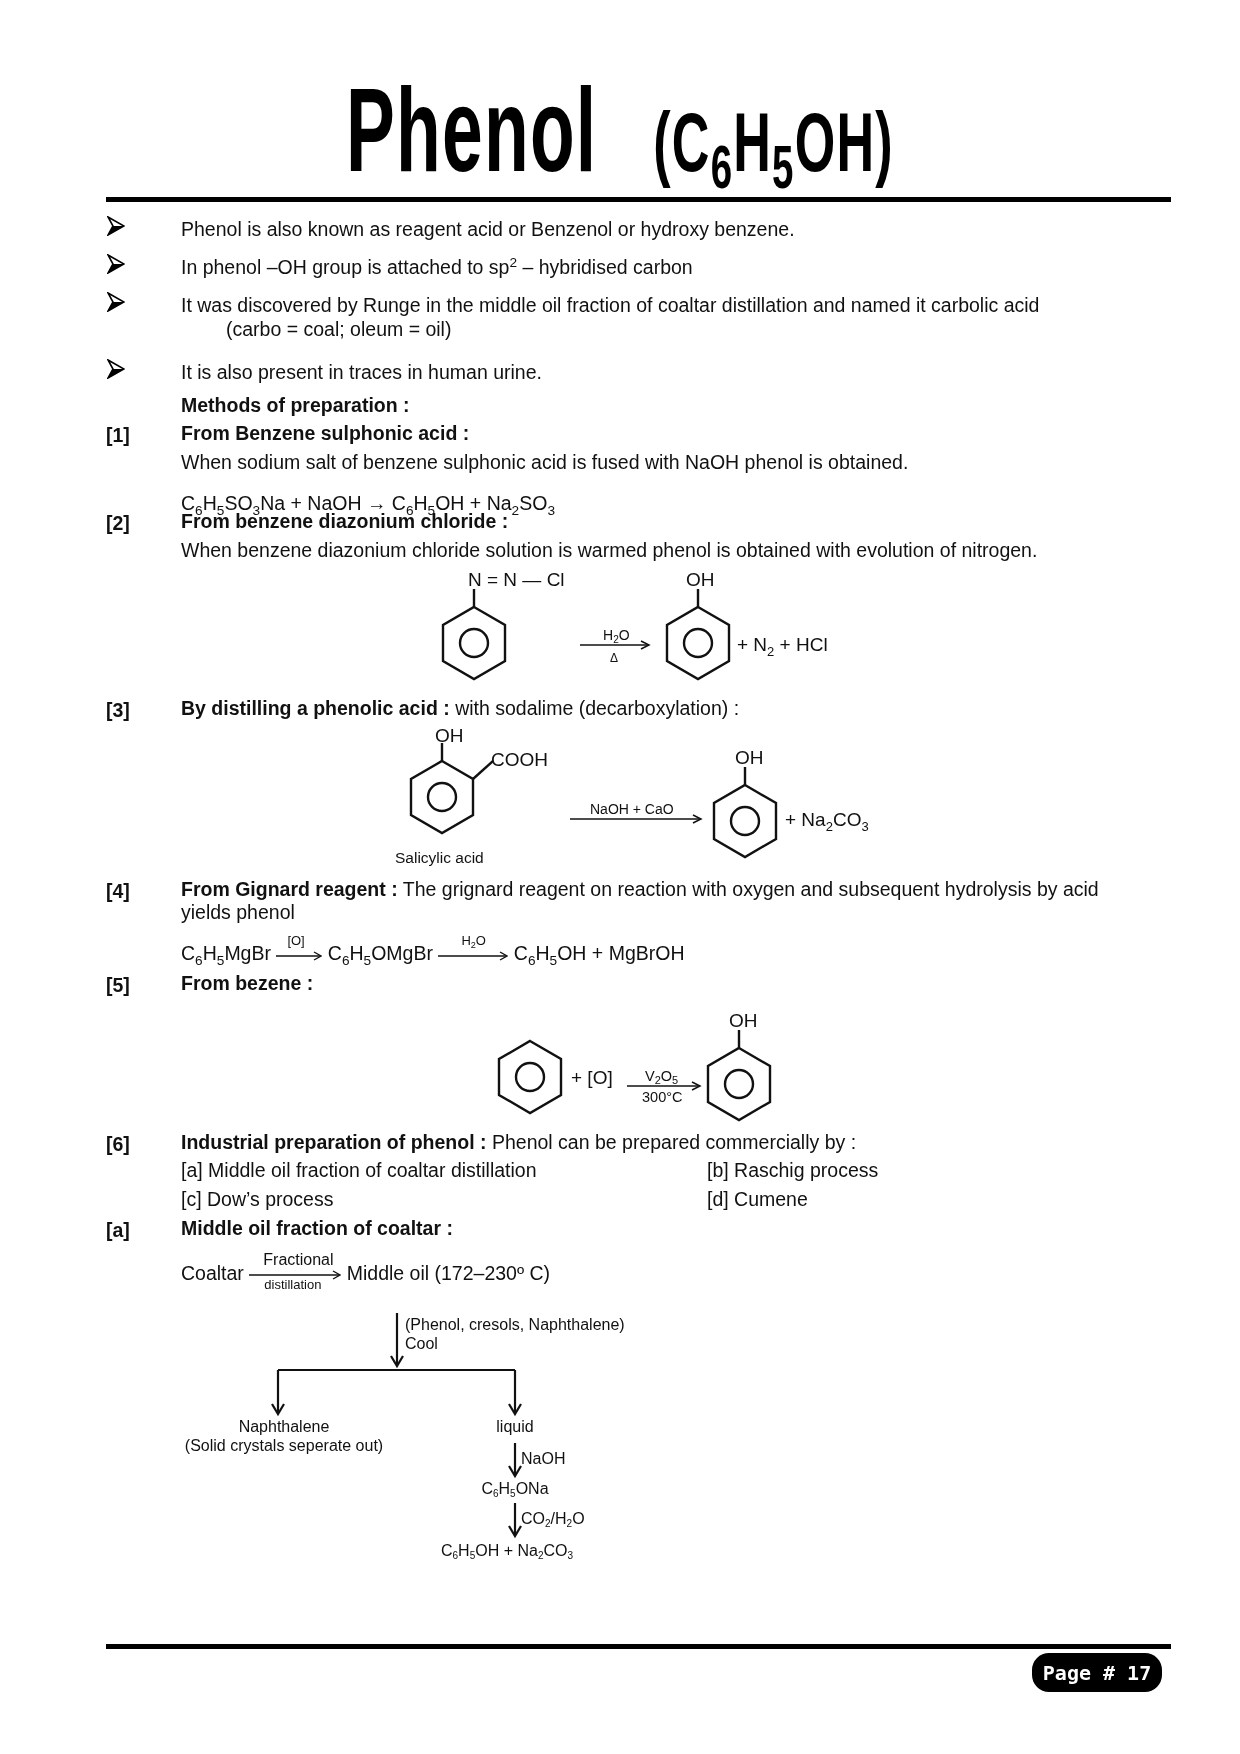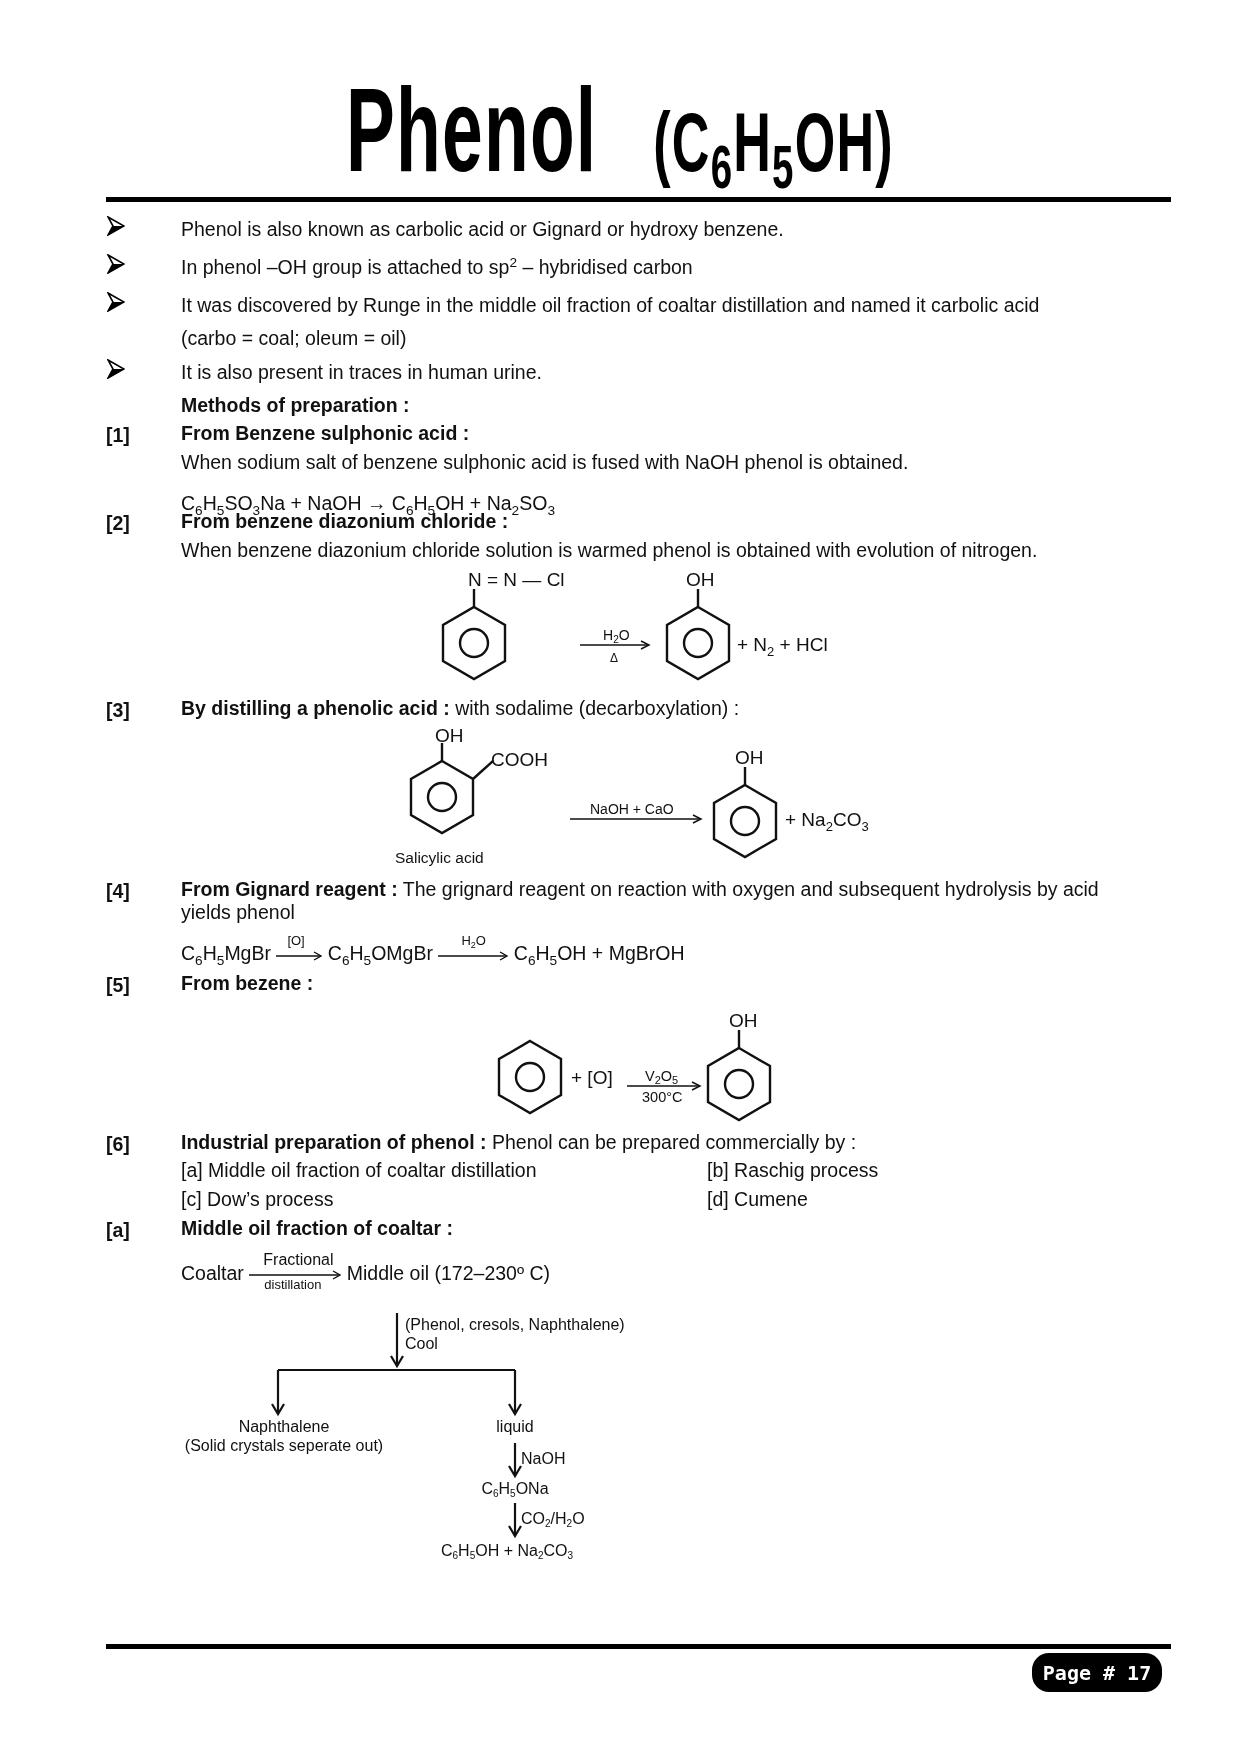--- a/index.html
+++ b/index.html
@@ -36,34 +36,34 @@
 <div class="abs title">
   <span class="big">Phenol</span><span class="gap"></span><span class="mid"><span>(C</span><sub>6</sub><span>H</span><sub>5</sub><span>OH)</span></span>
 </div>
 
 <div class="rule" style="top:197px;"></div>
 
 <svg class="bullet" style="top:216px;" viewBox="0 0 18 20">
     <path d="M1 1 L17 10 L1 19 L6 10 Z" fill="#fff" stroke="#000" stroke-width="1.6"></path>
     <path d="M1 19 L6 10 L17 10 Z" fill="#000"></path>
   </svg>
-<div class="abs txt tc" style="top:220px;">Phenol is also known as carbolic acid or Gignard or hydroxy benzene.</div>
+<div class="abs txt tc" style="top:220px;">Phenol is also known as reagent acid or Benzenol or hydroxy benzene.</div>
 
 <svg class="bullet" style="top:254px;" viewBox="0 0 18 20">
     <path d="M1 1 L17 10 L1 19 L6 10 Z" fill="#fff" stroke="#000" stroke-width="1.6"></path>
     <path d="M1 19 L6 10 L17 10 Z" fill="#000"></path>
   </svg>
 <div class="abs txt tc" style="top:258px;"><span>In phenol –OH group is attached to sp</span><sup>2</sup><span> – hybridised carbon</span></div>
 
 <svg class="bullet" style="top:292px;" viewBox="0 0 18 20">
     <path d="M1 1 L17 10 L1 19 L6 10 Z" fill="#fff" stroke="#000" stroke-width="1.6"></path>
     <path d="M1 19 L6 10 L17 10 Z" fill="#000"></path>
   </svg>
 <div class="abs txt tc" style="top:296px;">It was discovered by Runge in the middle oil fraction of coaltar distillation and named it carbolic acid</div>
-<div class="abs txt tc" style="top:329px;">(carbo = coal; oleum = oil)</div>
+<div class="abs txt tc" style="top:320px;margin-left:45px;">(carbo = coal; oleum = oil)</div>
 
 <svg class="bullet" style="top:359px;" viewBox="0 0 18 20">
     <path d="M1 1 L17 10 L1 19 L6 10 Z" fill="#fff" stroke="#000" stroke-width="1.6"></path>
     <path d="M1 19 L6 10 L17 10 Z" fill="#000"></path>
   </svg>
 <div class="abs txt tc" style="top:363px;">It is also present in traces in human urine.</div>
 
 <div class="abs txt tc b" style="top:396px;">Methods of preparation :</div>
 
 <div class="abs num" style="top:424px;">[1]</div>

